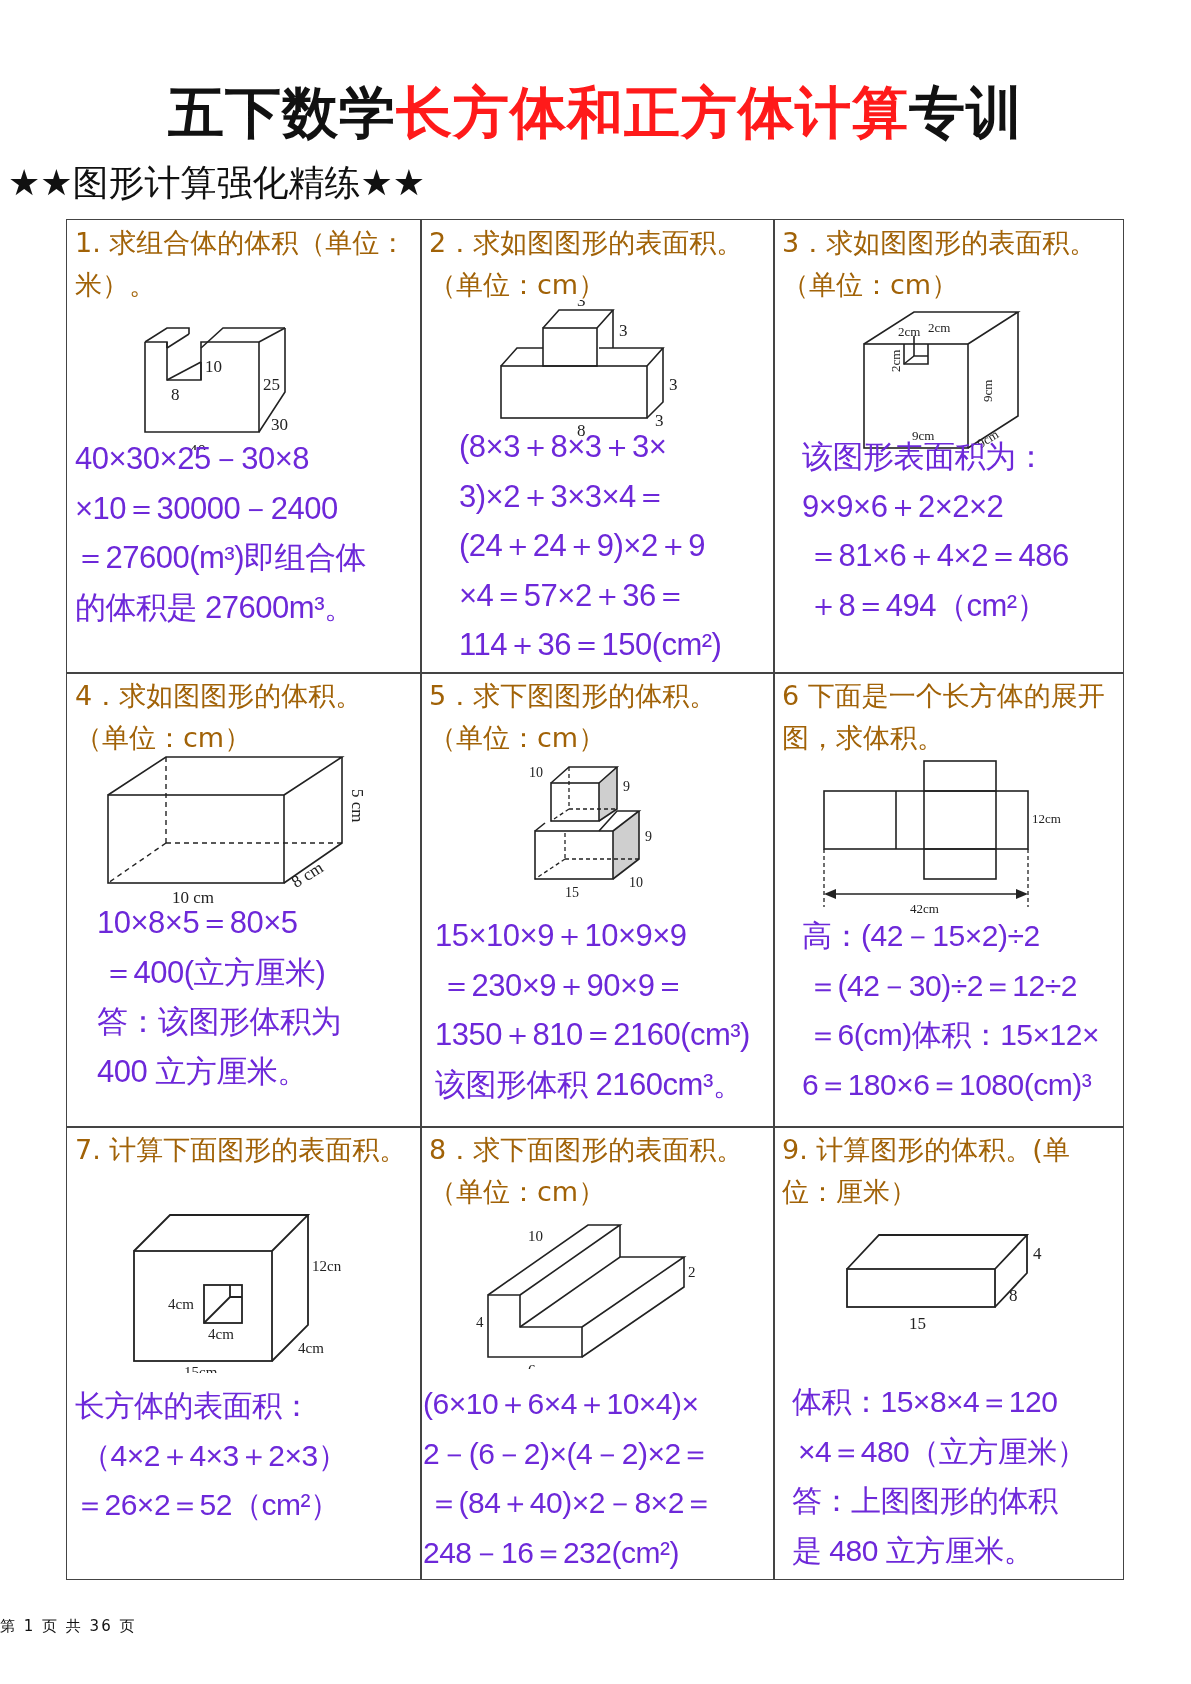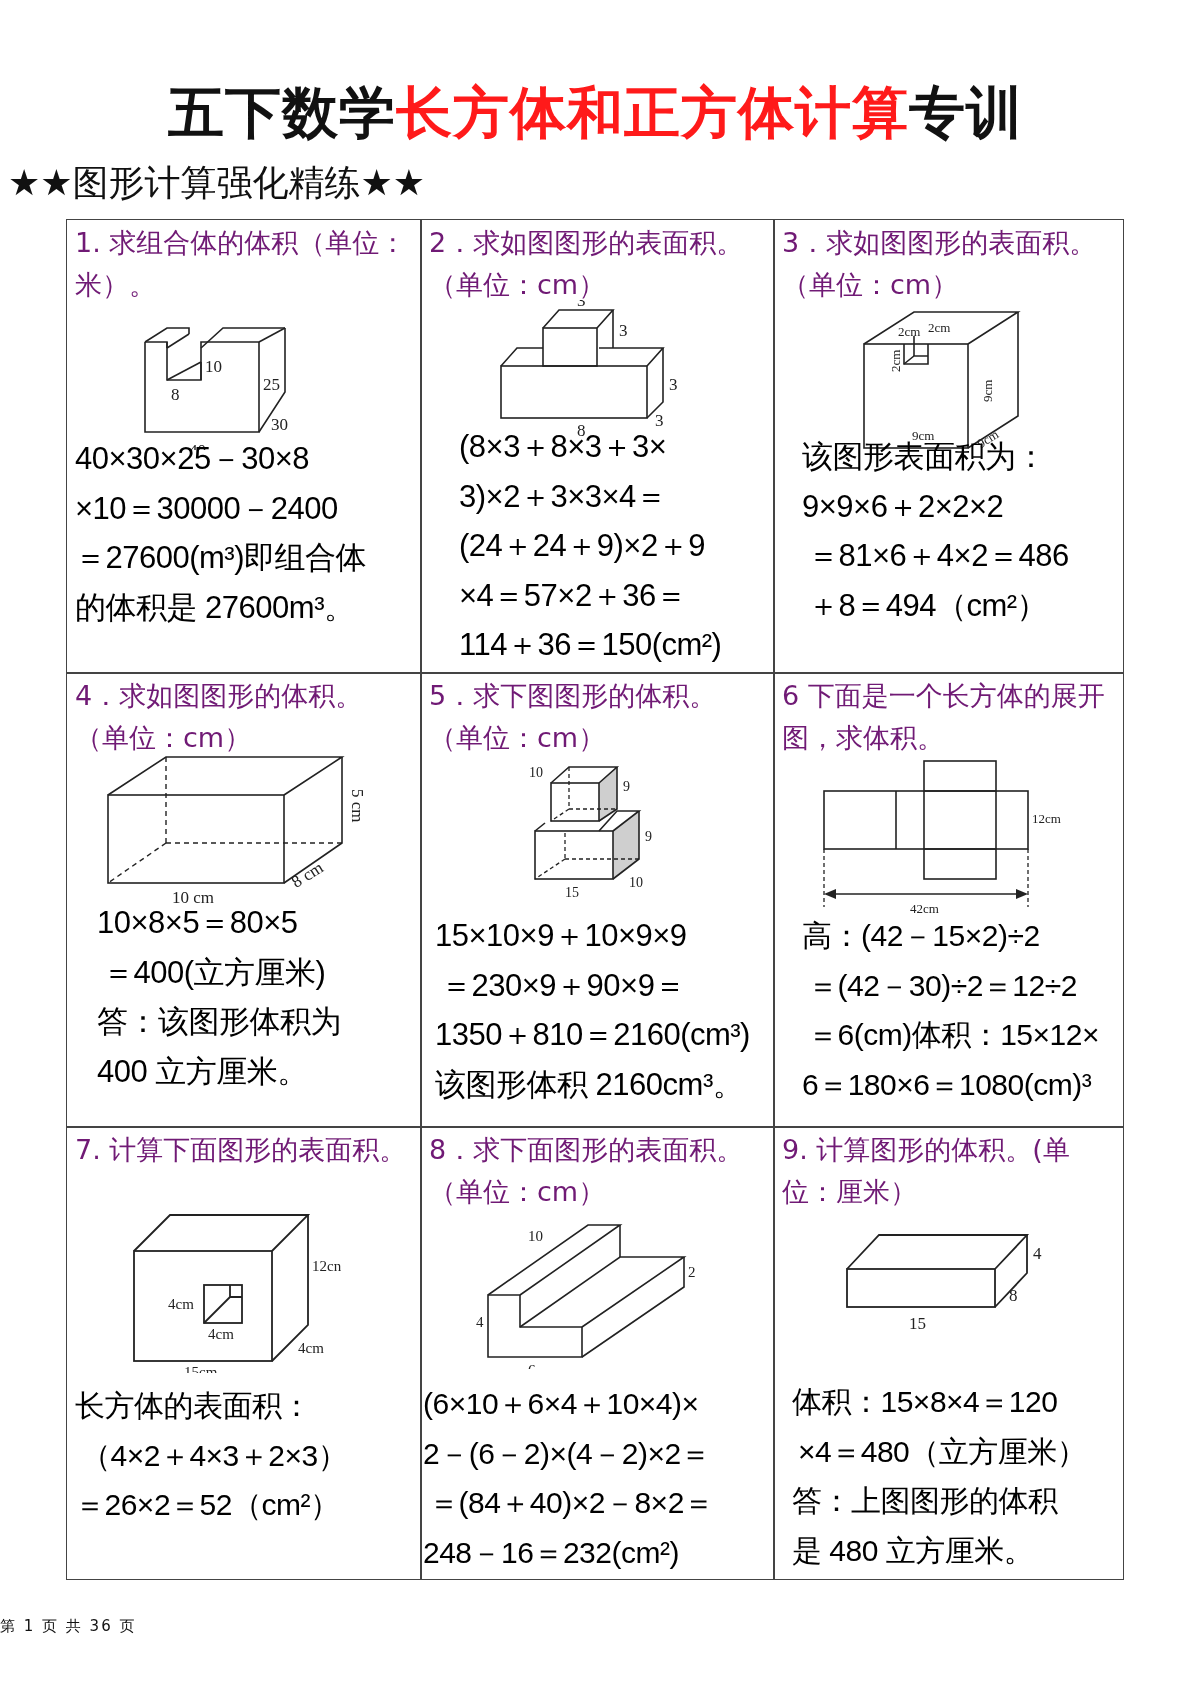--- a/index.html
+++ b/index.html
@@ -4,22 +4,22 @@
 <style>
   html, body { margin:0; padding:0; background:#ffffff; }
   body { width:1191px; height:1684px; position:relative; font-family:"DejaVu Sans","Liberation Sans",sans-serif; color:#111; overflow:hidden; }
   .title { position:absolute; top:78px; left:0; width:1191px; text-align:center; font-size:56px; font-weight:bold; letter-spacing:1px; line-height:70px; }
   .title .red { color:#ff1a1a;text-align:center; }
   .subtitle { position:absolute; top:160px; left:0; width:1191px; font-size:36px; line-height:46px;margin-left:8px; }
   .grid { position:absolute; left:66px; top:219px; width:1058px; height:1361px; border:1.5px solid #444; box-sizing:border-box; }
   .cell { position:absolute; box-sizing:border-box; }
   .vline { position:absolute; top:0; width:1.5px; height:100%; background:#444; }
   .hline { position:absolute; left:0; height:1.5px; width:100%; background:#444; }
-  .q { position:absolute; left:8px; top:2px; right:8px; font-size:27px; line-height:42px; color:#701a75; }
-  .ans { position:absolute; left:8px; right:2px; font-family:"Liberation Sans","DejaVu Sans",sans-serif; font-size:31px; line-height:49.5px; color:#000000; white-space:nowrap; letter-spacing:-0.5px; }
+  .q { position:absolute; left:8px; top:2px; right:8px; font-size:27px; line-height:42px; color:#a16207; }
+  .ans { position:absolute; left:8px; right:2px; font-family:"Liberation Sans","DejaVu Sans",sans-serif; font-size:31px; line-height:49.5px; color:#6d28d9; white-space:nowrap; letter-spacing:-0.5px; }
   .ans div { white-space:nowrap; }
   svg text { font-family:"Liberation Serif","DejaVu Serif",serif; fill:#222; }
   .fig { position:absolute; }
   .footer { position:absolute; top:1617px; left:0; width:1191px; text-align:left; font-size:15px; letter-spacing:2px; }
 </style>
 </head>
 <body>
 
 <div class="title">
   <span>五下数学</span><span class="red">长方体和正方体计算</span><span>专训</span>

